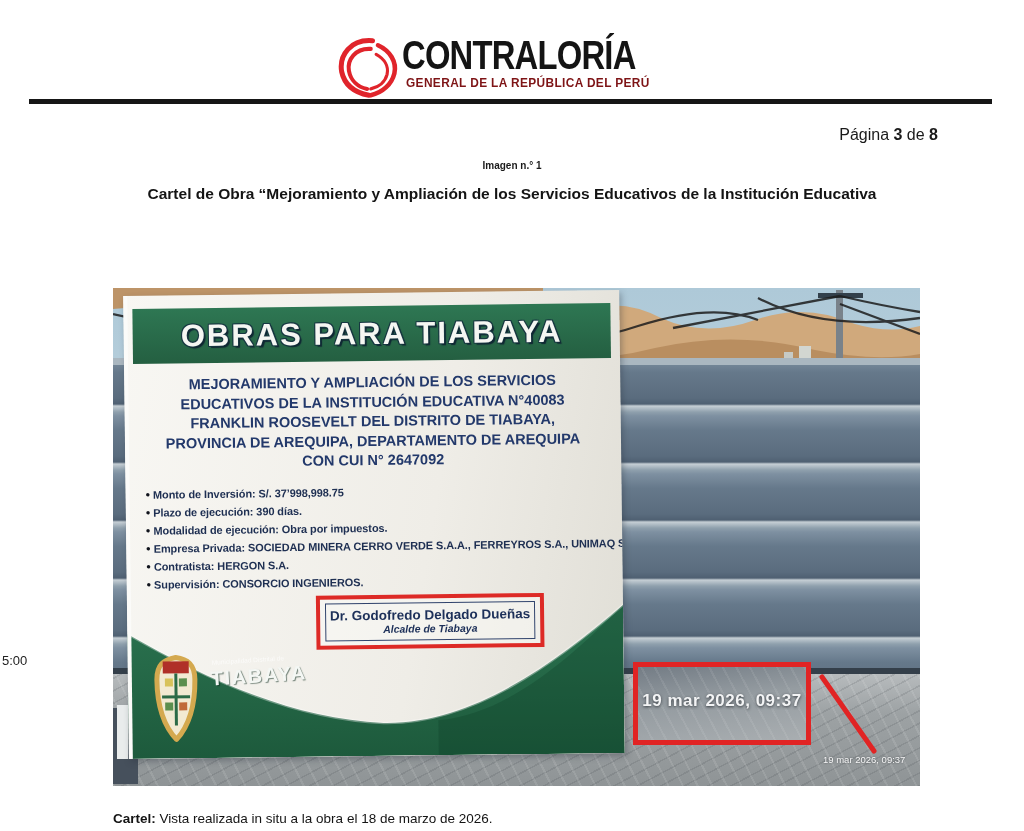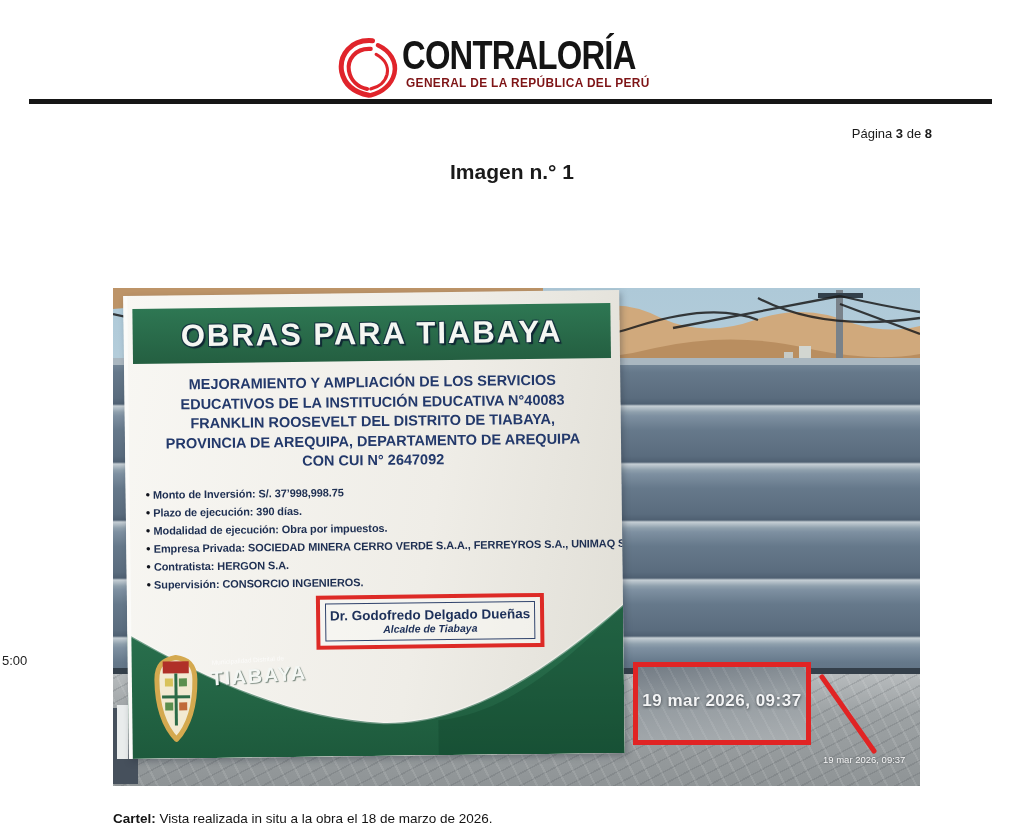--- a/index.html
+++ b/index.html
@@ -12,25 +12,25 @@
 
   
   .logo-wrap { left:336px; top:36px; width:360px; height:62px; }
   .swirl { position:absolute; left:0; top:2px; width:64px; height:60px; }
   .brand { position:absolute; left:66px; top:-4px; font-size:41px; font-weight:700;
            color:#141414; letter-spacing:-1px; transform:scale(.80,1); transform-origin:left top; white-space:nowrap; }
   .brand-sub { position:absolute; left:70px; top:40px; font-size:12.5px; font-weight:700;
            color:#7e1416; letter-spacing:.4px; transform:scale(.95,1); transform-origin:left top; white-space:nowrap; }
   .rule { left:29px; top:99px; width:963px; height:5px; background:#161616; }
 
-  .page-info { top:126px; right:92px; font-size:13px; white-space:pre; }
+  .page-info { top:126px; right:86px; font-size:16px; white-space:pre; }
   .page-info b { font-weight:700; }
 
   
-  .fig-label { top:160px; left:0; width:1024px; text-align:center; font-size:21px; font-weight:700; }
+  .fig-label { top:160px; left:0; width:1024px; text-align:center; font-size:10px; font-weight:700; }
   .fig-caption { top:183px; left:0; width:1024px; text-align:center; font-weight:700;
                  font-size:15.5px; line-height:21.5px; color:#141414; }
   .fig-caption div { white-space:nowrap; }
 
   
   .photo { left:113px; top:268px; width:807px; height:498px; overflow:hidden;
            background:linear-gradient(180deg,#aec9d8 0%, #c3d7e0 55%, #cadbe2 100%);margin-top:20px; }
   .photo svg.backdrop { position:absolute; left:0; top:0; z-index:1; }
   .fence { position:absolute; left:0; top:70px; width:807px; height:312px; z-index:2;
     background:repeating-linear-gradient(180deg,
@@ -109,20 +109,21 @@
   </svg>
   <div class="brand">CONTRALORÍA</div>
   <div class="brand-sub">GENERAL DE LA REPÚBLICA DEL PERÚ</div>
 </div>
 <div class="abs rule"></div>
 
 <div class="abs page-info"><span>Página </span><b>3</b><span> de </span><b>8</b></div>
 
 <div class="abs fig-label">Imagen n.° 1</div>
 <div class="abs fig-caption">
+  <div>Cartel de Obra “Mejoramiento y Ampliación de los Servicios Educativos de la Institución Educativa</div>
 </div>
 
 <div class="abs photo">
 
   <svg class="backdrop" width="807" height="498" viewBox="0 0 807 498">
 
     <path d="M0,0 H430 V13 Q340,26 240,18 Q120,9 0,21 Z" fill="#bd9468"></path>
     <path d="M270,82 L270,42 Q320,16 372,34 Q422,50 462,28 Q502,6 548,30 Q592,50 642,32 Q692,14 742,36 Q776,46 807,38 L807,82 Z" fill="#d0a97c"></path>
     <path d="M270,84 Q340,54 402,66 Q472,78 542,60 Q622,42 702,62 Q762,74 807,66 L807,88 L270,88 Z" fill="#b98e60"></path>
 

